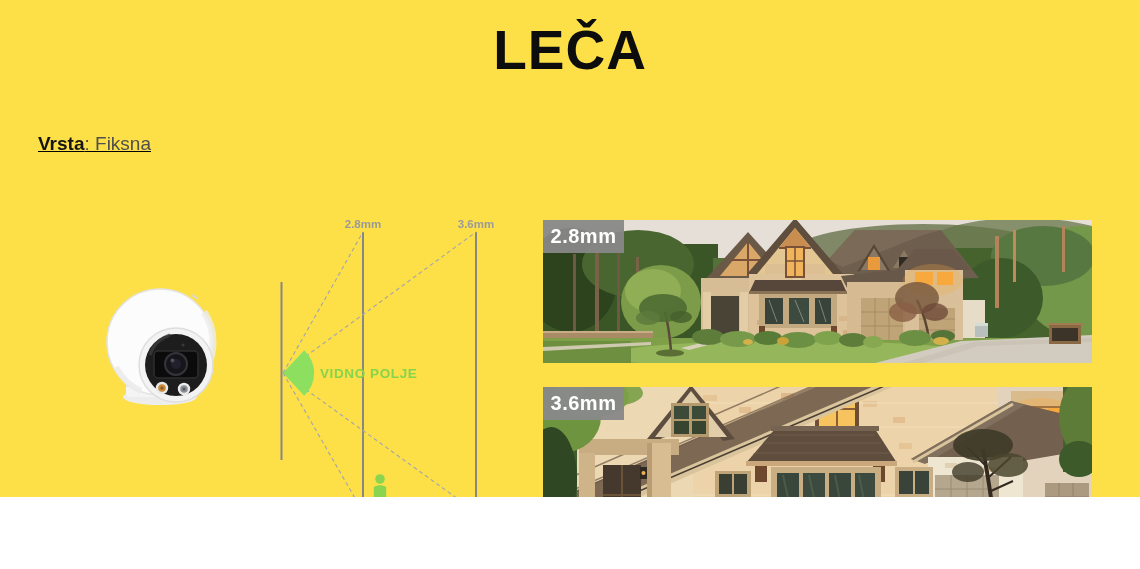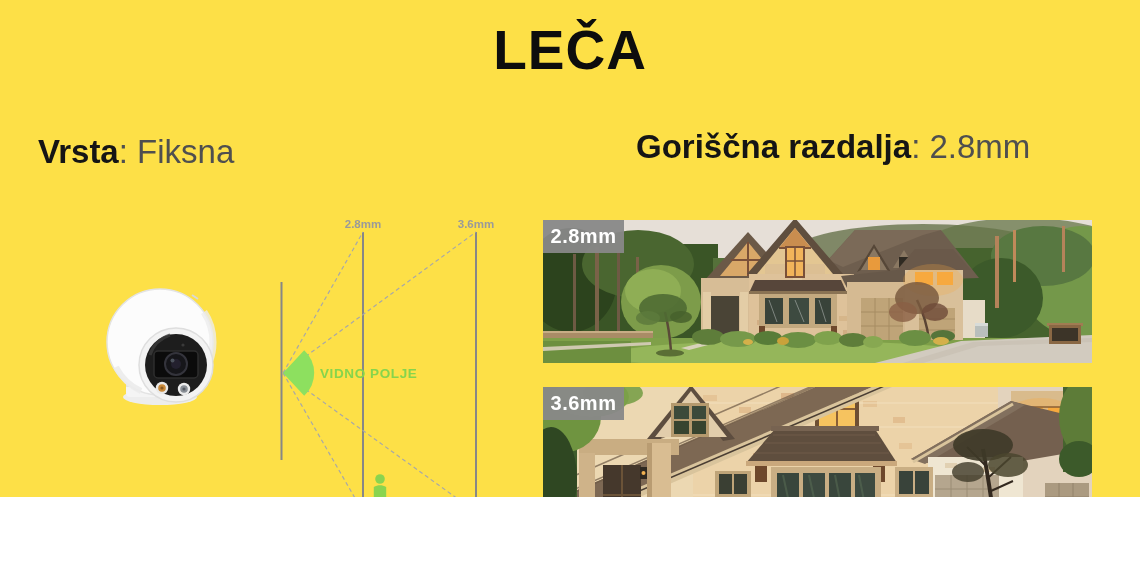--- a/index.html
+++ b/index.html
@@ -4,21 +4,21 @@
 <style>
   html,body{margin:0;padding:0;background:#fff;}
   .canvas{
     position:relative;width:1140px;height:497px;background:#fde047;overflow:hidden;
     font-family:"Liberation Sans","DejaVu Sans",sans-serif;
   }
   .page-title{
     position:absolute;top:18px;left:0;width:1140px;text-align:center;
     font-size:55px;font-weight:700;color:#0d0d0d;letter-spacing:1px;margin:0;
   }
-  .spec{position:absolute;font-size:33px;white-space:nowrap;}
+  .spec{position:absolute;font-size:19px;white-space:nowrap;text-decoration:underline;}
   .spec .lbl{font-weight:700;color:#151515;}
   .spec .val{font-weight:400;color:#4f4f4f;}
   .spec-type{left:38px;top:133px;}
   .spec-angle{left:327px;top:133px;}
   .spec-focal{left:636px;top:128px;}
   .camera-wrap{position:absolute;left:100px;top:287px;width:126px;height:120px;}
   .diagram-wrap{position:absolute;left:260px;top:210px;width:270px;height:320px;}
   .photo{position:absolute;left:543px;width:549px;overflow:hidden;background:#ddd;}
   .photo-wide{top:220px;height:143px;}
   .photo-tele{top:387px;height:146px;}
@@ -34,23 +34,20 @@
 </style>
 </head>
 <body>
 
 <div class="canvas">
 
   <h1 class="page-title">LEČA</h1>
 
   <div class="spec spec-type">
     <span class="lbl">Vrsta</span><span class="val">: Fiksna</span>
-  </div>
-  <div class="spec spec-focal">
-    <span class="lbl">Goriščna razdalja</span><span class="val">: 2.8mm</span>
   </div>
 
   <div class="camera-wrap">
     <svg viewBox="0 0 126 120">
       <ellipse cx="60" cy="110" rx="37" ry="8" fill="#ededed"></ellipse>
       <path d="M26,96 h68 v10 a4,4 0 0 1 -4,4 h-60 a4,4 0 0 1 -4,-4 z" fill="#f4f4f4"></path>
       <path d="M26,96 h68 v4 h-68 z" fill="#e4e4e4"></path>
       <circle cx="60" cy="55" r="53" fill="#fcfcfc"></circle>
       <circle cx="60" cy="55" r="53" fill="none" stroke="#e3e3e3" stroke-width="1.5"></circle>
       <path d="M104,25 a53,53 0 0 1 9,30 a53,53 0 0 1 -15,37" fill="none" stroke="#ececec" stroke-width="7" opacity="0.8"></path>

